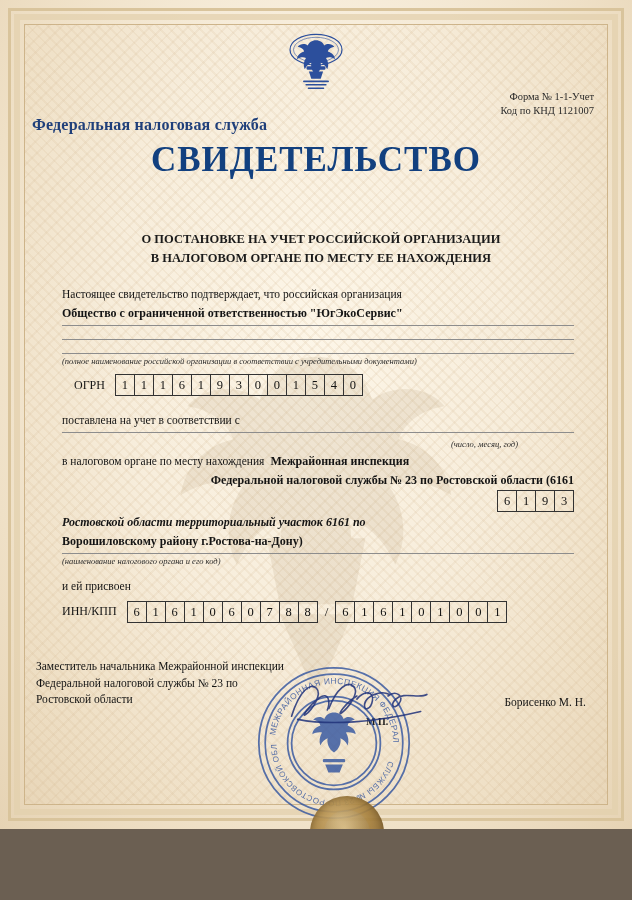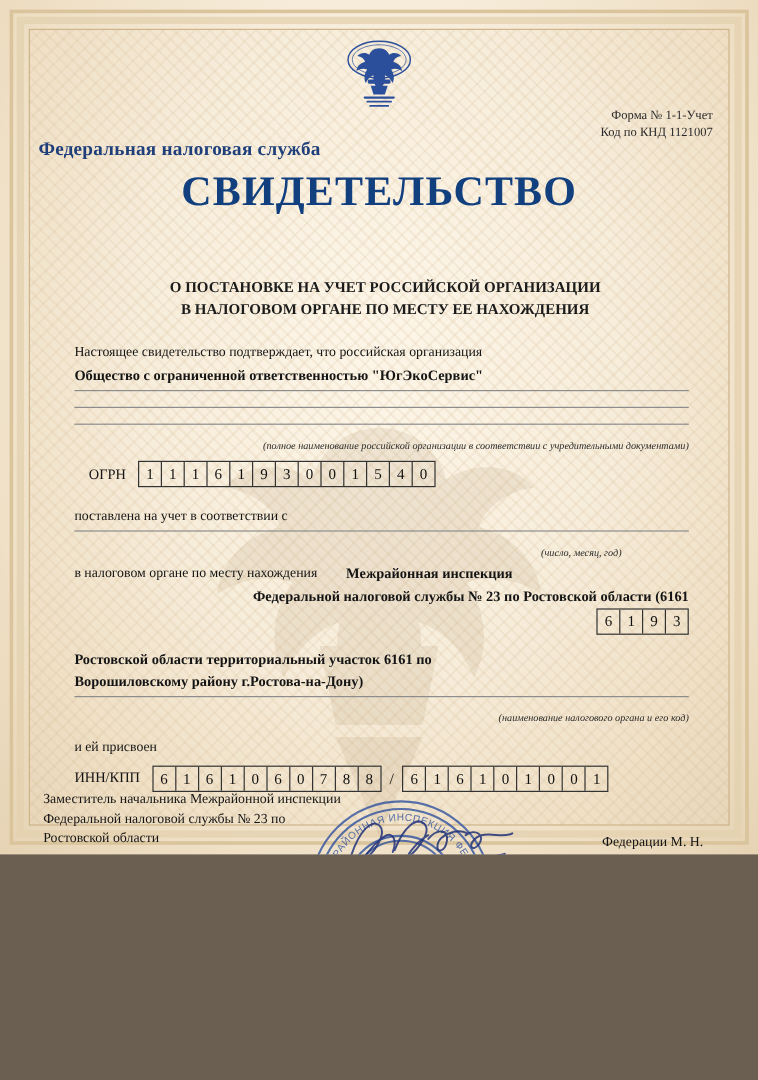--- a/index.html
+++ b/index.html
@@ -9,21 +9,21 @@
   }
   body {
     width: 632px;
     height: 900px;
     overflow: hidden;
     font-family: "Liberation Serif", serif;
   }
   .page {
     position: relative;
     width: 632px;
-    height: 712px;
+    height: 829px;
     background:
       radial-gradient(ellipse at 50% 40%, #fdf6e8 0%, #f7eddb 45%, #efe0c6 75%, #e6d3b4 100%);
     box-sizing: border-box;
     overflow: hidden;
   }
   
   .border-outer {
     position: absolute;
     left: 8px; top: 8px; right: 8px; bottom: 8px;
     border: 3px solid #d9c49c;
@@ -123,25 +123,25 @@
     color: #141414;
     line-height: 1.45;
   }
   .line-text.bold { font-weight: bold; font-size: 12px; }
   .rule {
     border-bottom: 1px solid #8d8d8d;
     height: 0;
     margin-top: 3px;
   }
   .hint {
-    text-align: right;
+    text-align: left;
     font-size: 8.5px;
     font-style: italic;
     color: #2b2b2b;
-    margin-top: 12px;
+    margin-top: 2px;
   }
   .boxrow {
     display: flex;
     align-items: center;
     margin-top: 8px;
   }
   .boxrow .lbl {
     font-size: 12px;
     margin-right: 10px;
     color: #141414;
@@ -312,37 +312,37 @@
         </div>
       </div>
 
       <div class="line-text" style="margin-top:16px;">поставлена на учет в соответствии с</div>
 
       <div class="rule"></div>
       <div style="text-align:right; padding-right:56px;">
         <span class="hint" style="display:inline-block;">(число, месяц, год)</span>
       </div>
 
-      <div class="flexline" style="margin-top:2px;gap:18px;">
+      <div class="flexline" style="margin-top:2px;">
         <div class="line-text">в налоговом органе по месту нахождения</div>
         <div class="line-text bold" style="margin-left:6px;">Межрайонная инспекция</div>
       </div>
 
       <div class="flexline" style="margin-top:2px;flex-direction:column;">
         <div class="line-text bold">Федеральной налоговой службы № 23 по Ростовской области (6161</div>
         <div class="grow"></div>
         <div class="cells">
           <div class="cell">6</div>
           <div class="cell">1</div>
           <div class="cell">9</div>
           <div class="cell">3</div>
         </div>
       </div>
 
-      <div class="line-text bold" style="margin-top:12px;">Ростовской области территориальный участок 6161 по</div>
+      <div class="line-text bold" style="margin-top:2px;font-style:italic;">Ростовской области территориальный участок 6161 по</div>
       <div class="line-text bold" style="margin-top:2px;">Ворошиловскому району г.Ростова-на-Дону)</div>
       <div class="rule"></div>
       <div class="hint">(наименование налогового органа и его код)</div>
 
       <div class="line-text" style="margin-top:12px;">и ей присвоен</div>
 
       <div class="boxrow" style="margin-top:6px;">
         <div class="lbl">ИНН/КПП</div>
         <div class="cells">
           <div class="cell">6</div>
@@ -370,21 +370,21 @@
         </div>
       </div>
 
     </div>
 
     <div class="sig-block">
       <div>Заместитель начальника Межрайонной инспекции</div>
       <div>Федеральной налоговой службы № 23 по</div>
       <div>Ростовской области</div>
     </div>
-    <div class="sig-name">Федерации М. Н.</div>
+    <div class="sig-name">Борисенко М. Н.</div>
     <div class="mp">М.П.</div>
 
     <svg class="stamp" viewBox="0 0 200 200">
       <g fill="none" stroke="#2b4f9e" stroke-width="2.2">
         <circle cx="100" cy="100" r="94"></circle>
         <circle cx="100" cy="100" r="86"></circle>
         <circle cx="100" cy="100" r="58"></circle>
         <circle cx="100" cy="100" r="53"></circle>
       </g>
       <g fill="#2b4f9e">

